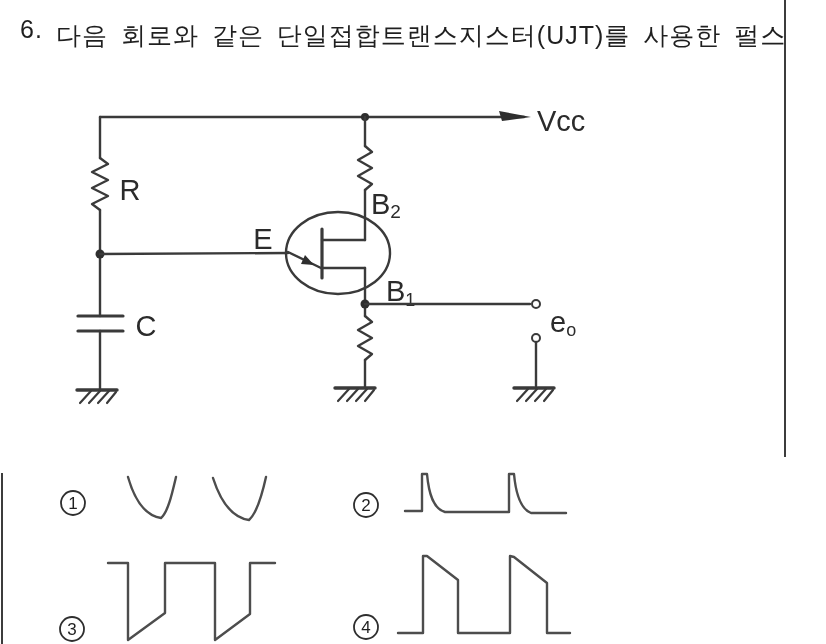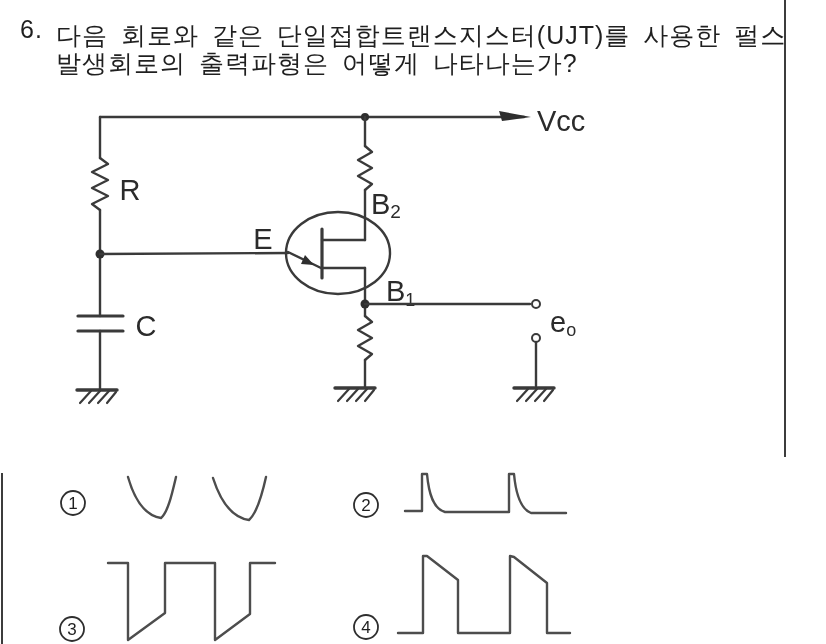--- a/index.html
+++ b/index.html
@@ -26,21 +26,20 @@
   .choice-num{fill:#1f1f1f;font-family:"Liberation Sans",sans-serif;font-size:17px;text-anchor:middle;}
   .border{stroke:#3c3c3c;stroke-width:2;fill:none;}
 </style>
 </head>
 <body>
 
 <div class="page">
 
   <span class="qtext" id="qnum">6.</span>
   <span class="qtext" id="qline1">다음 회로와 같은 단일접합트랜스지스터(UJT)를 사용한 펄스</span>
-  <span class="qtext" id="qline2">발생회로의 출력파형은 어떻게 나타나는가?</span>
 
   <svg class="art" width="826" height="644" viewBox="0 0 826 644">
     <defs>
       <g id="gnd" stroke="#3a3a3a" stroke-linecap="round" fill="none">
         <path d="M-20,0 L20,0" stroke-width="3.4"></path>
         <path d="M-17,13 L-6,1 M-8,13 L3,1 M1,13 L12,1 M10,13 L19,2" stroke-width="2.2"></path>
       </g>
     </defs>
 
     <line class="border" x1="785" y1="0" x2="785" y2="457"></line>

